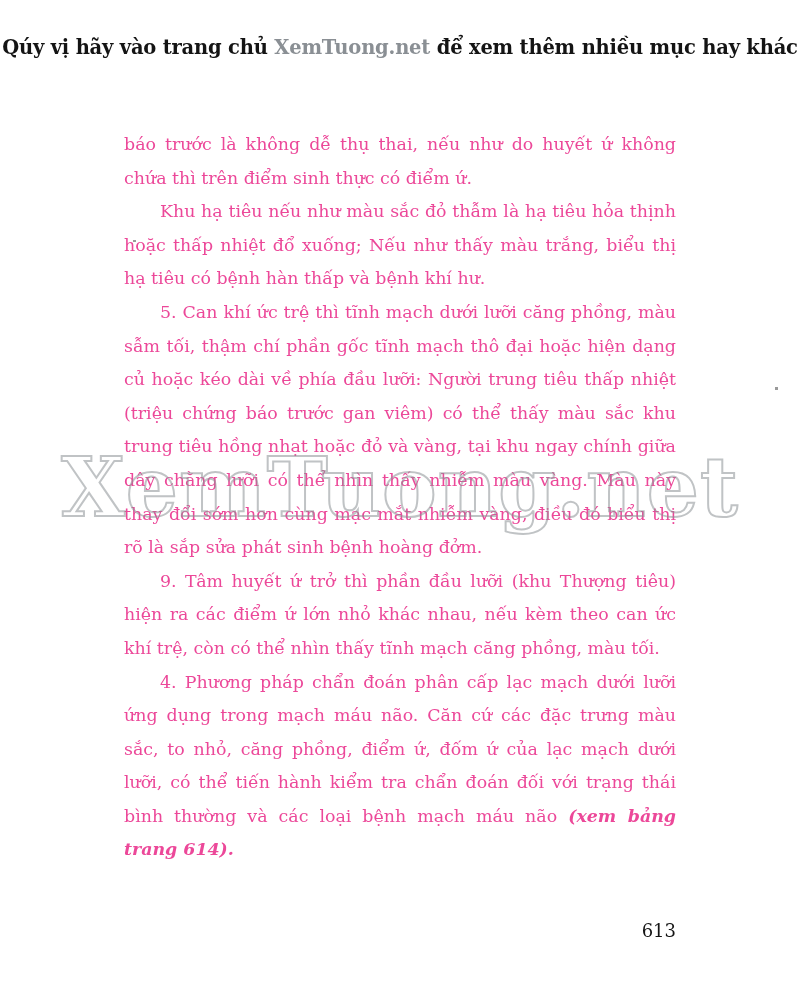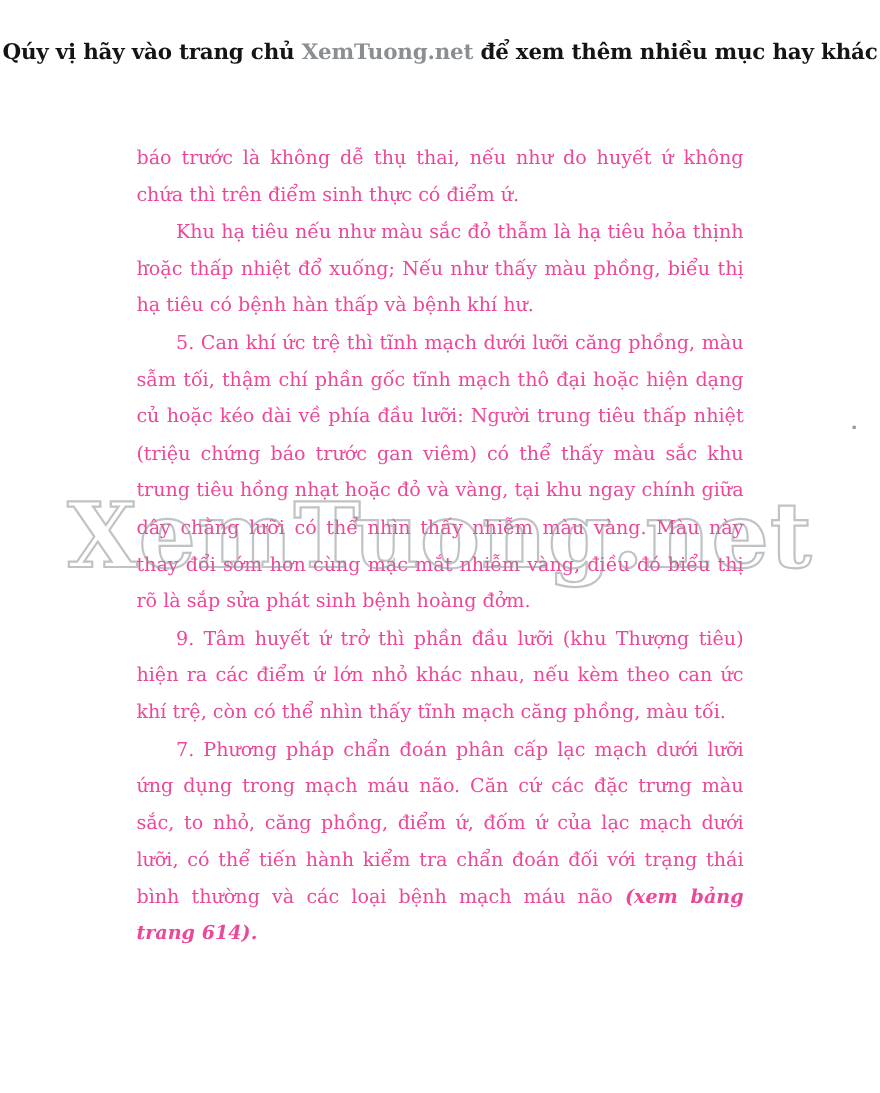--- a/index.html
+++ b/index.html
@@ -111,25 +111,26 @@
 <body>
 
 <div class="page">
 
   <div class="header-banner">
     <span>Qúy vị hãy vào trang chủ </span><span class="brand">XemTuong.net</span><span> để xem thêm nhiều mục hay khác</span>
   </div>
 
   <div class="body-text">
     <p>báo trước là không dễ thụ thai, nếu như do huyết ứ không chứa thì trên điểm sinh thực có điểm ứ.</p>
-    <p class="indent">Khu hạ tiêu nếu như màu sắc đỏ thẫm là hạ tiêu hỏa thịnh hoặc thấp nhiệt đổ xuống; Nếu như thấy màu phồng, biểu thị hạ tiêu có bệnh hàn thấp và bệnh khí hư.</p>
+    <p class="indent">Khu hạ tiêu nếu như màu sắc đỏ thẫm là hạ tiêu hỏa thịnh hoặc thấp nhiệt đổ xuống; Nếu như thấy màu trắng, biểu thị hạ tiêu có bệnh hàn thấp và bệnh khí hư.</p>
     <p class="indent">5. Can khí ức trệ thì tĩnh mạch dưới lưỡi căng phồng, màu sẫm tối, thậm chí phần gốc tĩnh mạch thô đại hoặc hiện dạng củ hoặc kéo dài về phía đầu lưỡi: Người trung tiêu thấp nhiệt (triệu chứng báo trước gan viêm) có thể thấy màu sắc khu trung tiêu hồng nhạt hoặc đỏ và vàng, tại khu ngay chính giữa dây chằng lưỡi có thể nhìn thấy nhiễm màu vàng. Màu này thay đổi sớm hơn cùng mạc mắt nhiễm vàng, điều đó biểu thị rõ là sắp sửa phát sinh bệnh hoàng đởm.</p>
     <p class="indent">9. Tâm huyết ứ trở thì phần đầu lưỡi (khu Thượng tiêu) hiện ra các điểm ứ lớn nhỏ khác nhau, nếu kèm theo can ức khí trệ, còn có thể nhìn thấy tĩnh mạch căng phồng, màu tối.</p>
-    <p class="indent"><span>7. Phương pháp chẩn đoán phân cấp lạc mạch dưới lưỡi ứng dụng trong mạch máu não. Căn cứ các đặc trưng màu sắc, to nhỏ, căng phồng, điểm ứ, đốm ứ của lạc mạch dưới lưỡi, có thể tiến hành kiểm tra chẩn đoán đối với trạng thái bình thường và các loại bệnh mạch máu não </span><span class="ital">(xem bảng trang 614).</span></p>
+    <p class="indent"><span>4. Phương pháp chẩn đoán phân cấp lạc mạch dưới lưỡi ứng dụng trong mạch máu não. Căn cứ các đặc trưng màu sắc, to nhỏ, căng phồng, điểm ứ, đốm ứ của lạc mạch dưới lưỡi, có thể tiến hành kiểm tra chẩn đoán đối với trạng thái bình thường và các loại bệnh mạch máu não </span><span class="ital">(xem bảng trang 614).</span></p>
   </div>
 
   <div class="watermark">XemTuong.net</div>
 
   <div class="speck s1"></div>
   <div class="speck s2"></div>
 
+  <div class="page-number">613</div>
 
 </div>
 
 </body></html>

